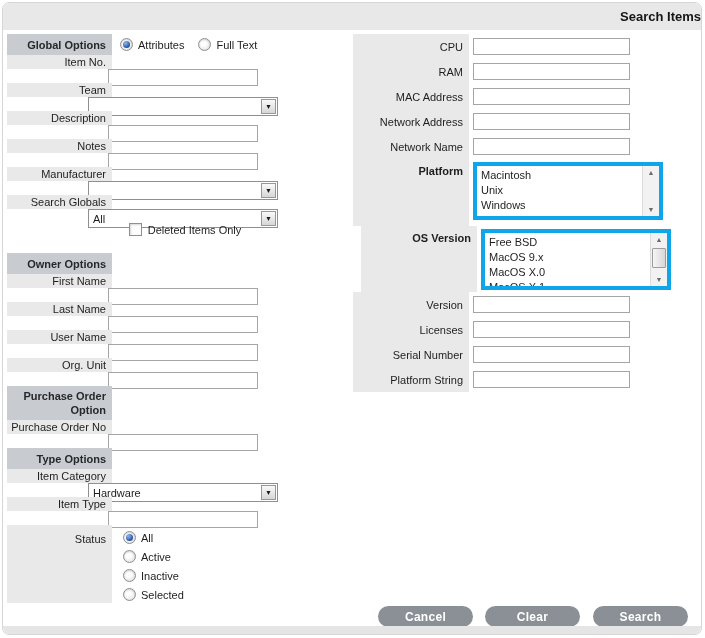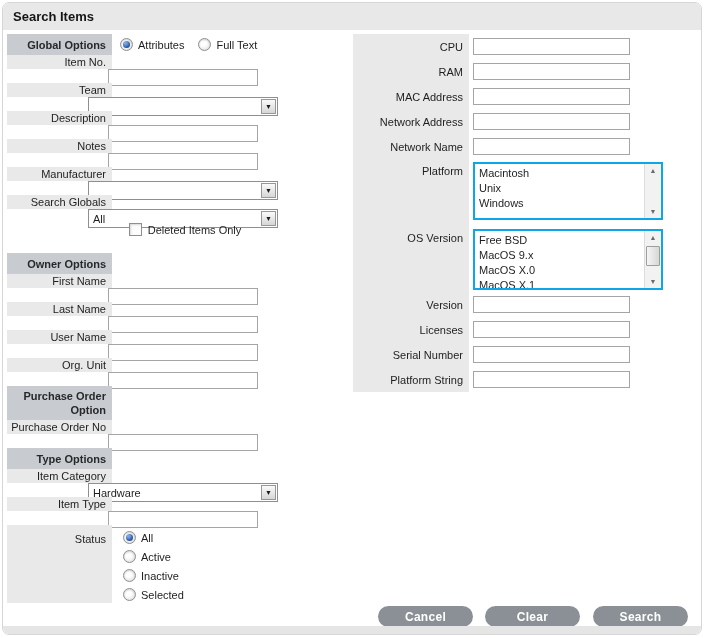--- a/index.html
+++ b/index.html
@@ -13,48 +13,48 @@
   }
   .frame {
     position: absolute; left: 2px; top: 2px;
     width: 700px; height: 633px;
     border: 1px solid #d6d6d6; border-radius: 7px;
     background: #fff; overflow: hidden;
   }
   .titlebar {
     position: absolute; top: 0; left: 0; right: 0; height: 27px;
     background: #e8e8e8; display: flex; align-items: center;
-    padding-left: 10px; border-radius: 6px 6px 0 0;
+    padding-left: 10px; border-radius: 6px 6px 0 0; justify-content: flex-end;
   }
   .title { font-size: 13px; font-weight: bold; color: #151515; }
   .bottom-strip {
     position: absolute; bottom: 0; left: 0; right: 0; height: 8px;
     background: #e5e5e5; border-radius: 0 0 6px 6px;
   }
 
   .col-left  { position: absolute; left: 4px;   top: 31px; width: 348px; }
   .col-right { position: absolute; left: 350px; top: 31px; width: 348px; }
 
   .row { display: flex; align-items: center; }
   .h21 { height: 21px; } .h25 { height: 25px; } .h28 { height: 28px; flex-direction: column; }
-  .h30 { height: 30px; flex-direction: column; } .h34 { height: 34px; } .h66 { height: 66px; }
+  .h30 { height: 30px; flex-direction: column; } .h34 { height: 34px; } .h66 { height: 66px; margin-left: 8px; }
   .h67 { height: 67px; } .h78 { height: 78px; }
 
   .lbl {
     align-self: stretch; background: #e9e9e9;
     display: flex; align-items: center; justify-content: flex-end;
     text-align: right; padding-right: 6px; line-height: 14px;
   }
   .col-left  .lbl { width: 105px; }
   .col-right .lbl { width: 116px; }
   .sec .lbl { background: #c8cbd0; font-weight: bold; color: #26282a; }
 
   .field { margin-left: 4px; display: flex; align-items: center; }
   .row.top { align-items: flex-start; }
-  .row.top .lbl { align-items: flex-start; padding-top: 5px; }
+  .row.top .lbl { align-items: flex-start; padding-top: 5px; font-weight: bold; }
   .row.top .field { padding-top: 3px; }
 
   .txt {
     height: 17px; width: 150px; border: 1px solid #a5a5a5;
     background: #fff; font: inherit; padding: 0 3px; color: #1e1e1e;
   }
   .col-right .txt { width: 157px; }
 
   .select {
     width: 190px; height: 19px; border: 1px solid #8f8f8f;
@@ -64,21 +64,21 @@
   .sel-val { flex: 1; padding-left: 3px; overflow: hidden; white-space: nowrap; }
   .sel-arrow {
     width: 15px; height: 15px; flex: none;
     background: linear-gradient(#fafafa, #d6d6d6);
     border: 1px solid #979797;
     display: flex; align-items: center; justify-content: center;
     font-size: 7px; color: #1a1a1a;
   }
 
   .listbox {
-    width: 190px; border: 2px solid #0ea5e9; background: #fff;
+    width: 190px; border: 4px solid #0ea5e9; background: #fff;
     display: flex; overflow: hidden;
   }
   .lb-platform { height: 58px; }
   .lb-os { height: 61px; }
   .lb-items { flex: 1; padding: 2px 0 0 4px; line-height: 15px; }
   .lb-item { white-space: nowrap; cursor: default; }
   .lb-scroll {
     width: 17px; flex: none; background: #f2f2f2;
     border-left: 1px solid #dcdcdc; position: relative;
     display: flex; flex-direction: column; align-items: center;

